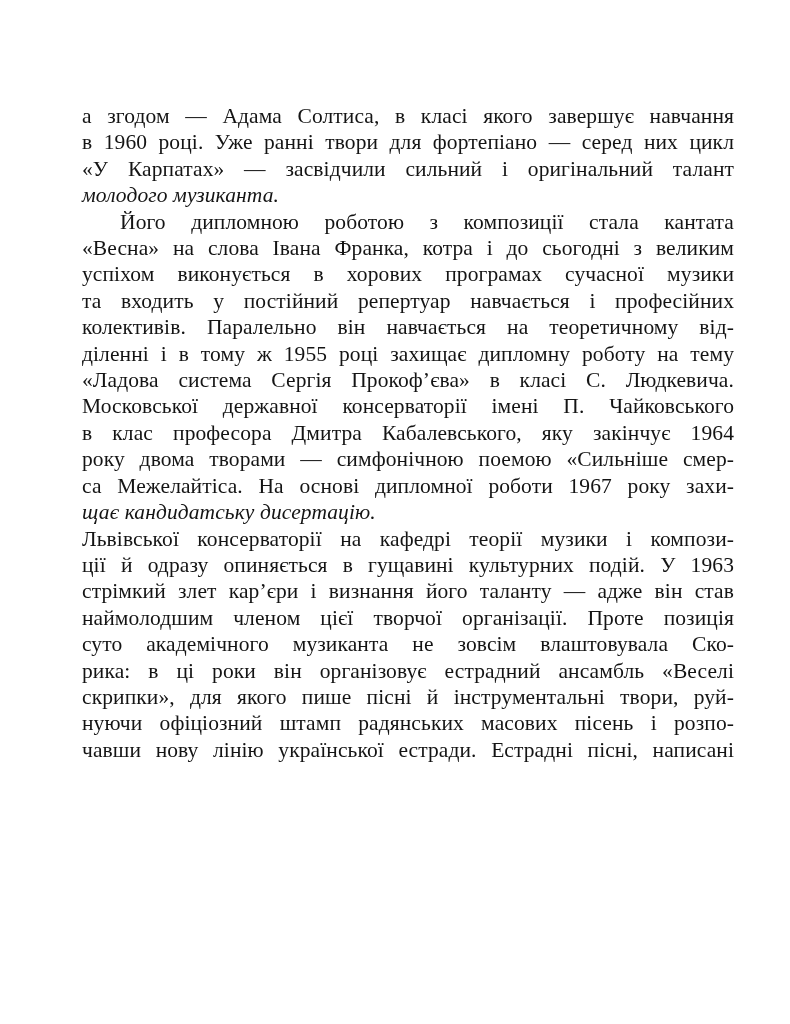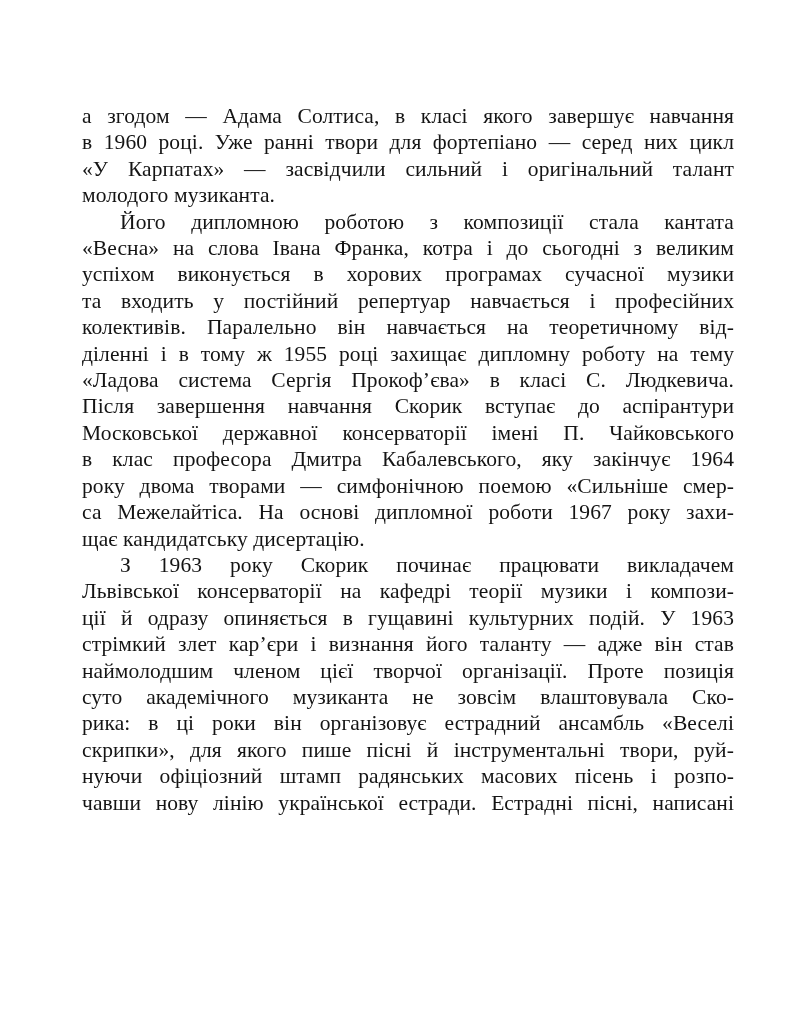--- a/index.html
+++ b/index.html
@@ -33,20 +33,21 @@
     text-align: justify;
     text-align-last: justify;
     white-space: normal;
     letter-spacing: 0.1px;
   }
   .line.indent {
     padding-left: 38px;
   }
   .line.left-last {
     text-align-last: left;
+    font-style: italic;
   }
   .page-number {
     position: absolute;
     left: 70px;
     width: 600px;
     top: 901px;
     text-align: center;
     font-size: 21.5px;
     line-height: 26px;
     color: #141414;
@@ -64,29 +65,27 @@
         <div class="line left-last">молодого музиканта.</div>
       </div>
       <div class="paragraph">
         <div class="line indent">Його дипломною роботою з композиції стала кантата</div>
         <div class="line">«Весна» на слова Івана Франка, котра і до сьогодні з великим</div>
         <div class="line">успіхом виконується в хорових програмах сучасної музики</div>
         <div class="line">та входить у постійний репертуар навчається і професійних</div>
         <div class="line">колективів. Паралельно він навчається на теоретичному від-</div>
         <div class="line">діленні і в тому ж 1955 році захищає дипломну роботу на тему</div>
         <div class="line">«Ладова система Сергія Прокоф’єва» в класі С. Людкевича.</div>
-        <div class="line">Після завершення навчання Скорик вступає до аспірантури</div>
         <div class="line">Московської державної консерваторії імені П. Чайковського</div>
         <div class="line">в клас професора Дмитра Кабалевського, яку закінчує 1964</div>
         <div class="line">року двома творами — симфонічною поемою «Сильніше смер-</div>
         <div class="line">са Межелайтіса. На основі дипломної роботи 1967 року захи-</div>
         <div class="line left-last">щає кандидатську дисертацію.</div>
       </div>
       <div class="paragraph">
-        <div class="line indent">З 1963 року Скорик починає працювати викладачем</div>
         <div class="line">Львівської консерваторії на кафедрі теорії музики і компози-</div>
         <div class="line">ції й одразу опиняється в гущавині культурних подій. У 1963</div>
         <div class="line">стрімкий злет кар’єри і визнання його таланту — адже він став</div>
         <div class="line">наймолодшим членом цієї творчої організації. Проте позиція</div>
         <div class="line">суто академічного музиканта не зовсім влаштовувала Ско-</div>
         <div class="line">рика: в ці роки він організовує естрадний ансамбль «Веселі</div>
         <div class="line">скрипки», для якого пише пісні й інструментальні твори, руй-</div>
         <div class="line">нуючи офіціозний штамп радянських масових пісень і розпо-</div>
         <div class="line">чавши нову лінію української естради. Естрадні пісні, написані</div>
       </div>

